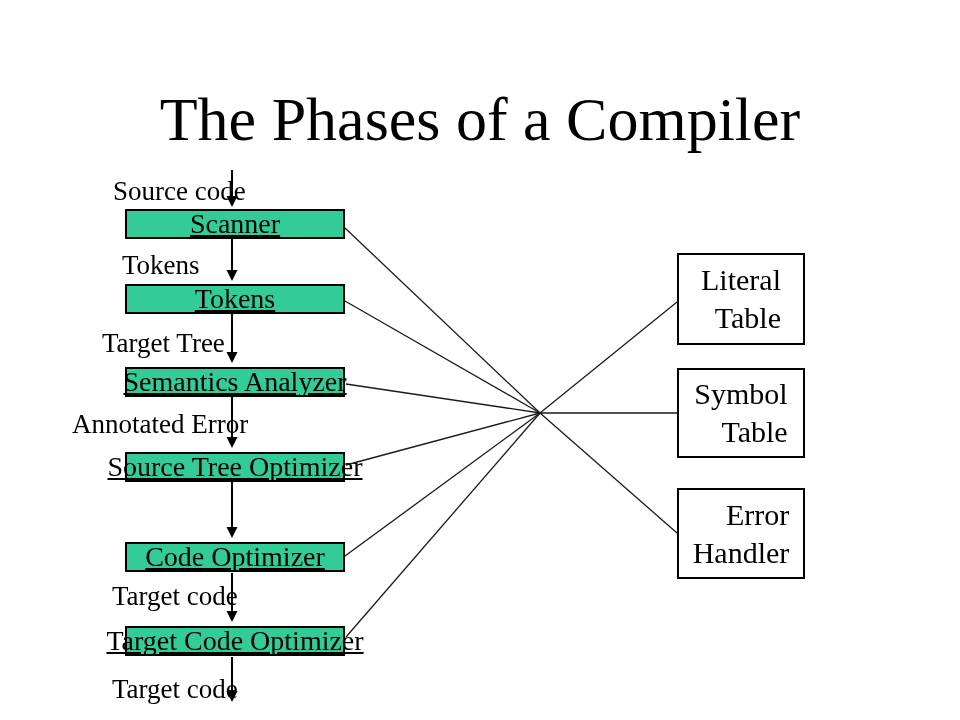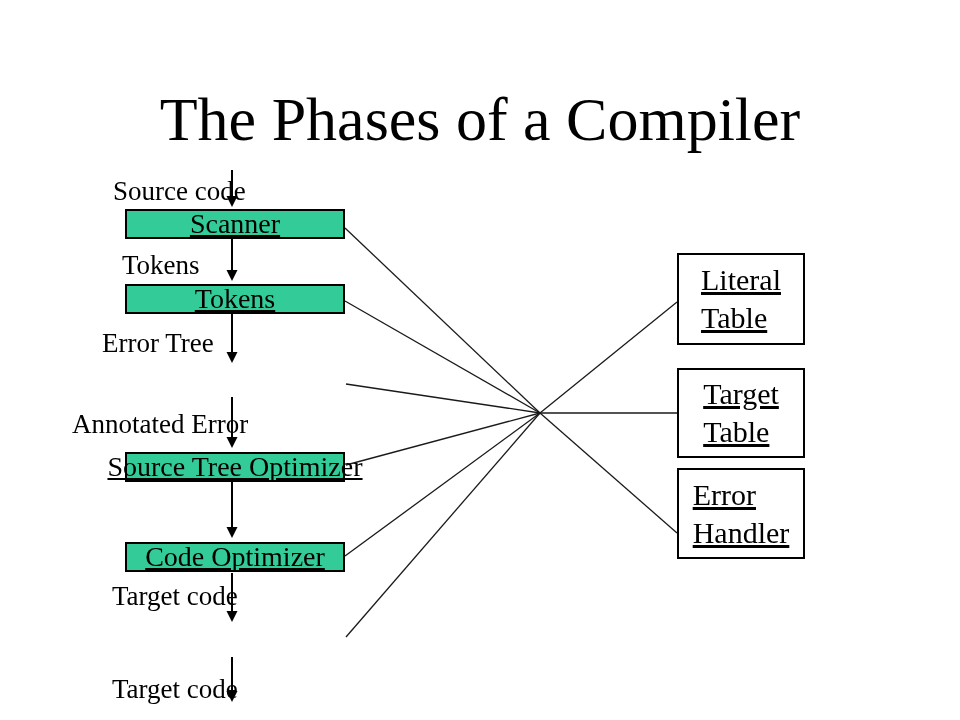--- a/index.html
+++ b/index.html
@@ -76,23 +76,22 @@
     box-sizing: border-box;
     background: var(--aux-fill, #ffffff);
     border: 2px solid var(--aux-border, #000000);
     display: flex;
     align-items: center;
     justify-content: center;
   }
   .aux-label {
     font-size: 30px;
     line-height: 38px;
-    text-align: left;
+    text-align: right;
     white-space: pre-line;
-    text-decoration: underline;
   }
 </style>
 </head>
 <body>
 
 <div class="slide">
 
   <div class="title">The Phases of a Compiler</div>
 
   <svg class="overlay" viewBox="0 0 960 720">
@@ -132,40 +131,46 @@
       <polygon class="arrow-head" points="232,702 226.5,691 237.5,691"></polygon>
     </g>
   </svg>
 
   <div class="phase" style="top:209px">
     <span class="phase-label">Scanner</span>
   </div>
   <div class="phase" style="top:284px">
     <span class="phase-label">Tokens</span>
   </div>
+  <div class="phase" style="top:367px">
+    <span class="phase-label">Semantics Analyzer</span>
+  </div>
   <div class="phase" style="top:452px">
     <span class="phase-label">Source Tree Optimizer</span>
   </div>
   <div class="phase" style="top:542px">
     <span class="phase-label">Code Optimizer</span>
   </div>
+  <div class="phase" style="top:626px">
+    <span class="phase-label">Target Code Optimizer</span>
+  </div>
 
   <div class="flow-label" style="left:113px; top:180px">Source code</div>
   <div class="flow-label" style="left:122px; top:254px">Tokens</div>
-  <div class="flow-label" style="left:102px; top:332px">Error Tree</div>
+  <div class="flow-label" style="left:102px; top:332px">Target Tree</div>
   <div class="flow-label" style="left:72px; top:413px">Annotated Error</div>
   <div class="flow-label" style="left:112px; top:585px">Target code</div>
   <div class="flow-label" style="left:112px; top:678px">Target code</div>
 
   <div class="aux" style="top:253px; height:92px">
     <span class="aux-label">Literal
 Table</span>
   </div>
   <div class="aux" style="top:368px; height:90px">
-    <span class="aux-label">Target
+    <span class="aux-label">Symbol
 Table</span>
   </div>
-  <div class="aux" style="top:468px; height:91px">
+  <div class="aux" style="top:488px; height:91px">
     <span class="aux-label">Error
 Handler</span>
   </div>
 
 </div>
 
 </body></html>

